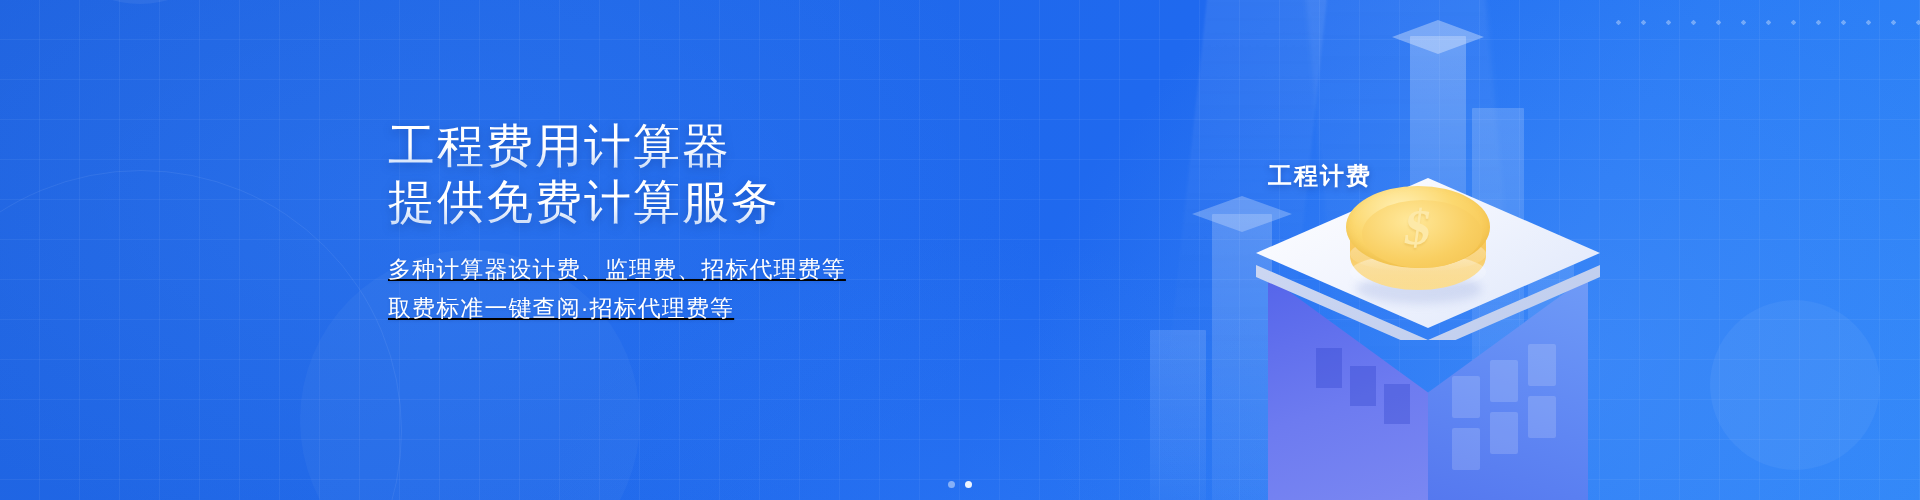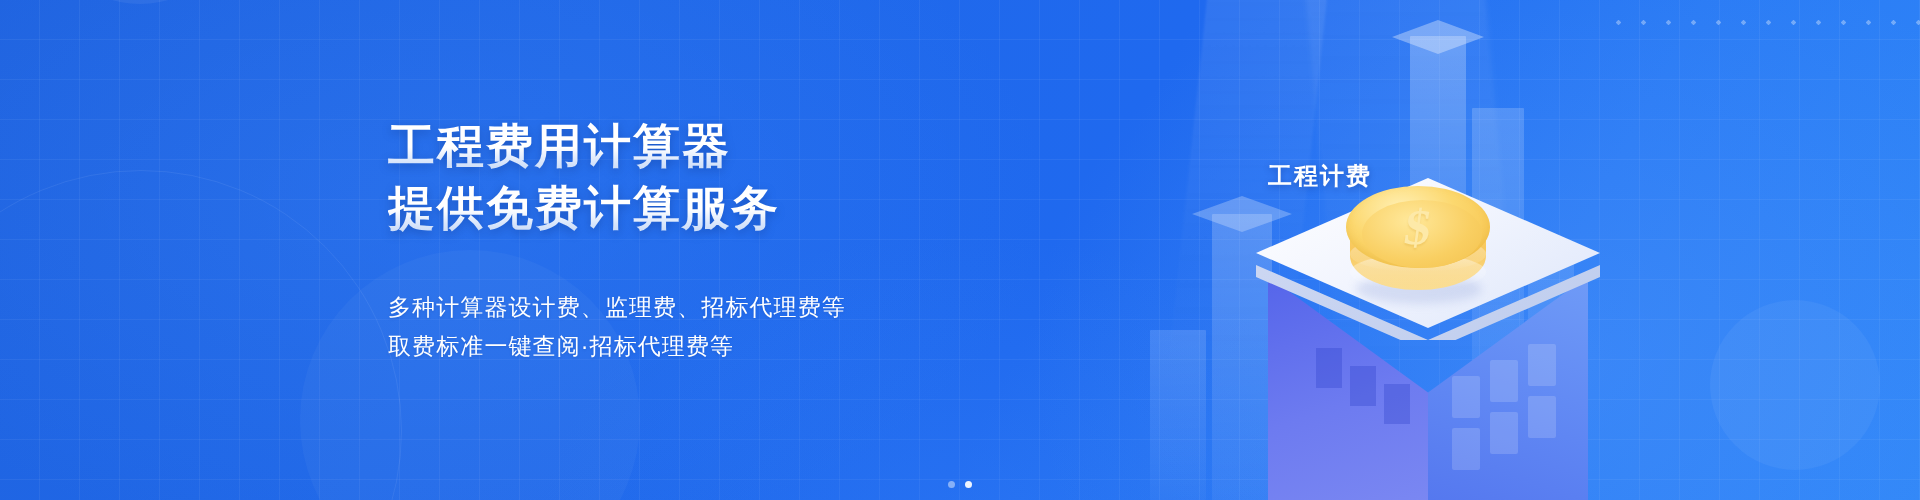--- a/index.html
+++ b/index.html
@@ -92,37 +92,37 @@
   
   .text-block {
     position: absolute;
     left: 388px;
     top: 118px;
     width: 620px;
   }
   .title-line {
     font-size: 47px;
     line-height: 56px;
-    font-weight: 700;
+    font-weight: 400;
     letter-spacing: 2px;
     background: linear-gradient(180deg, #ffffff 0%, #ffffff 52%, #d9e6fb 78%, #c3d6f5 100%);
     -webkit-background-clip: text;
     background-clip: text;
     color: transparent;
     -webkit-text-fill-color: transparent;
     text-shadow: none;
     filter: drop-shadow(0 3px 5px rgba(10,44,120,0.35));
     white-space: nowrap;
     font-family: "Liberation Sans", "DejaVu Sans", sans-serif;
   }
   .title-line.second {
-    margin-top: 6px;
   }
   .subtitle {
-    margin-top: 52px;
+    margin-top: 20px;
+    text-decoration: underline;
   }
   .subtitle-line {
     font-size: 23px;
     line-height: 39px;
     color: #ffffff;
     letter-spacing: 1.1px;
     white-space: nowrap;
     font-weight: 400;
     text-shadow: 0 1px 3px rgba(10,44,120,0.18);
   }

